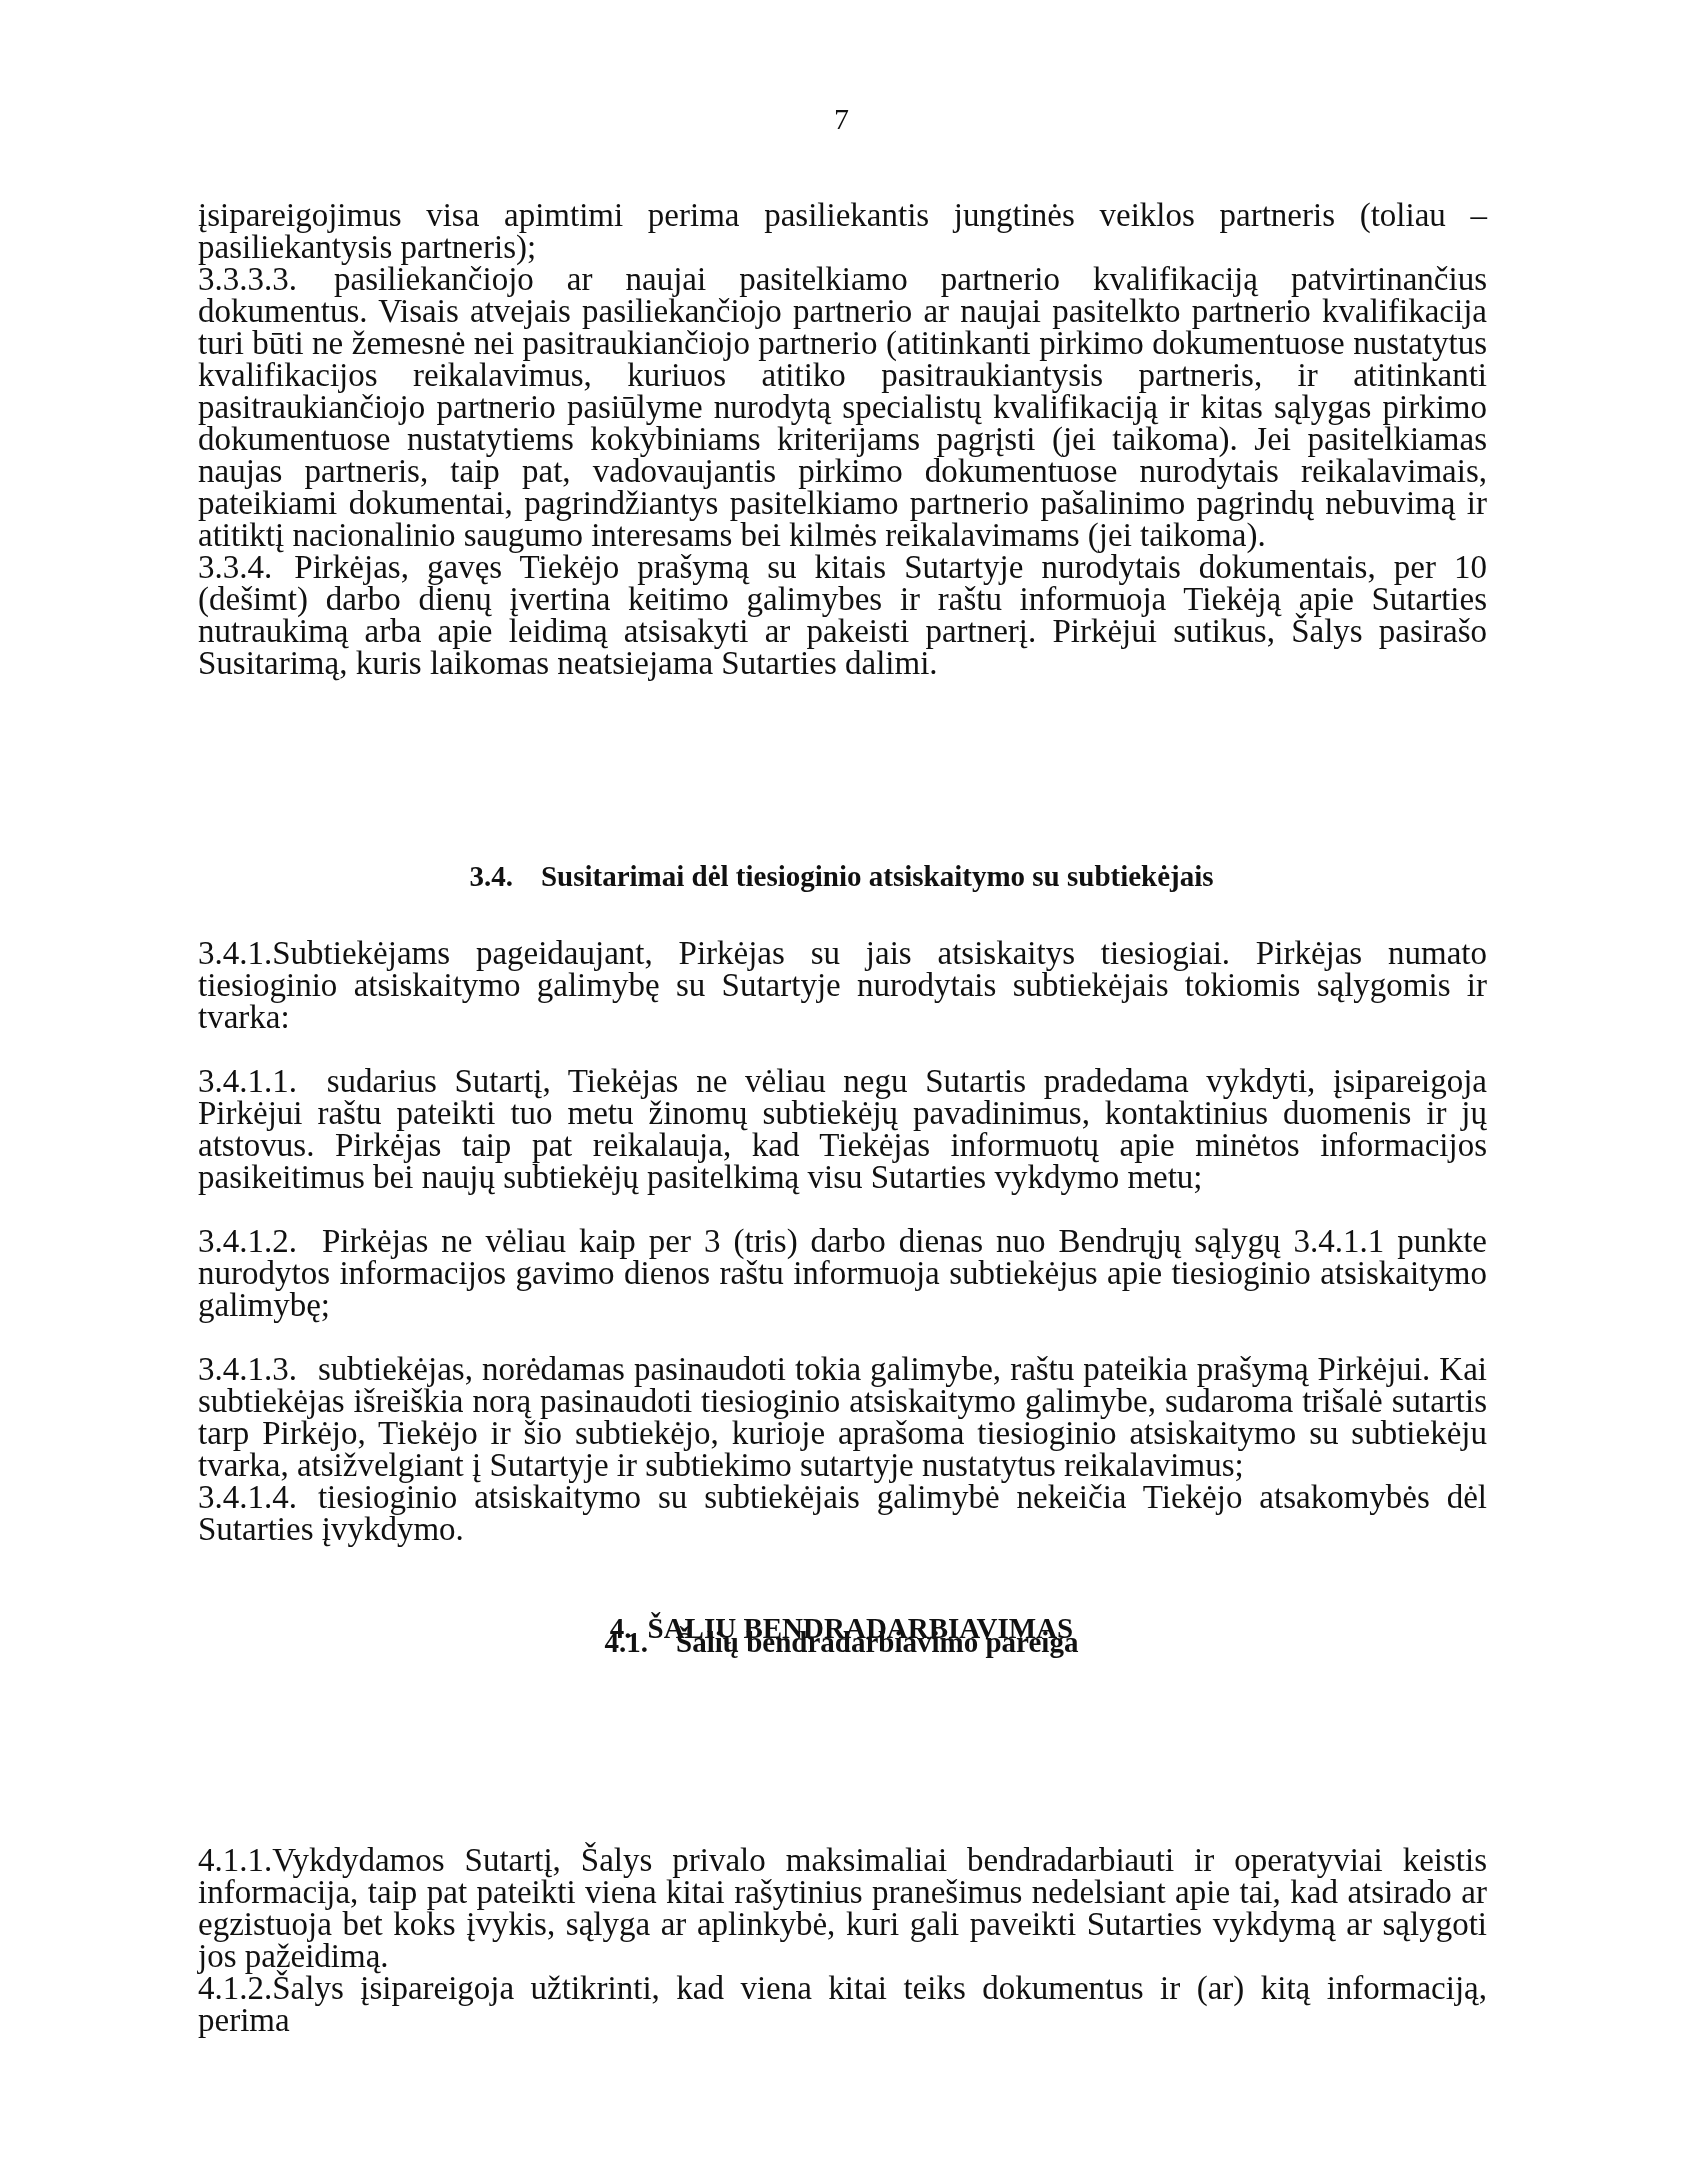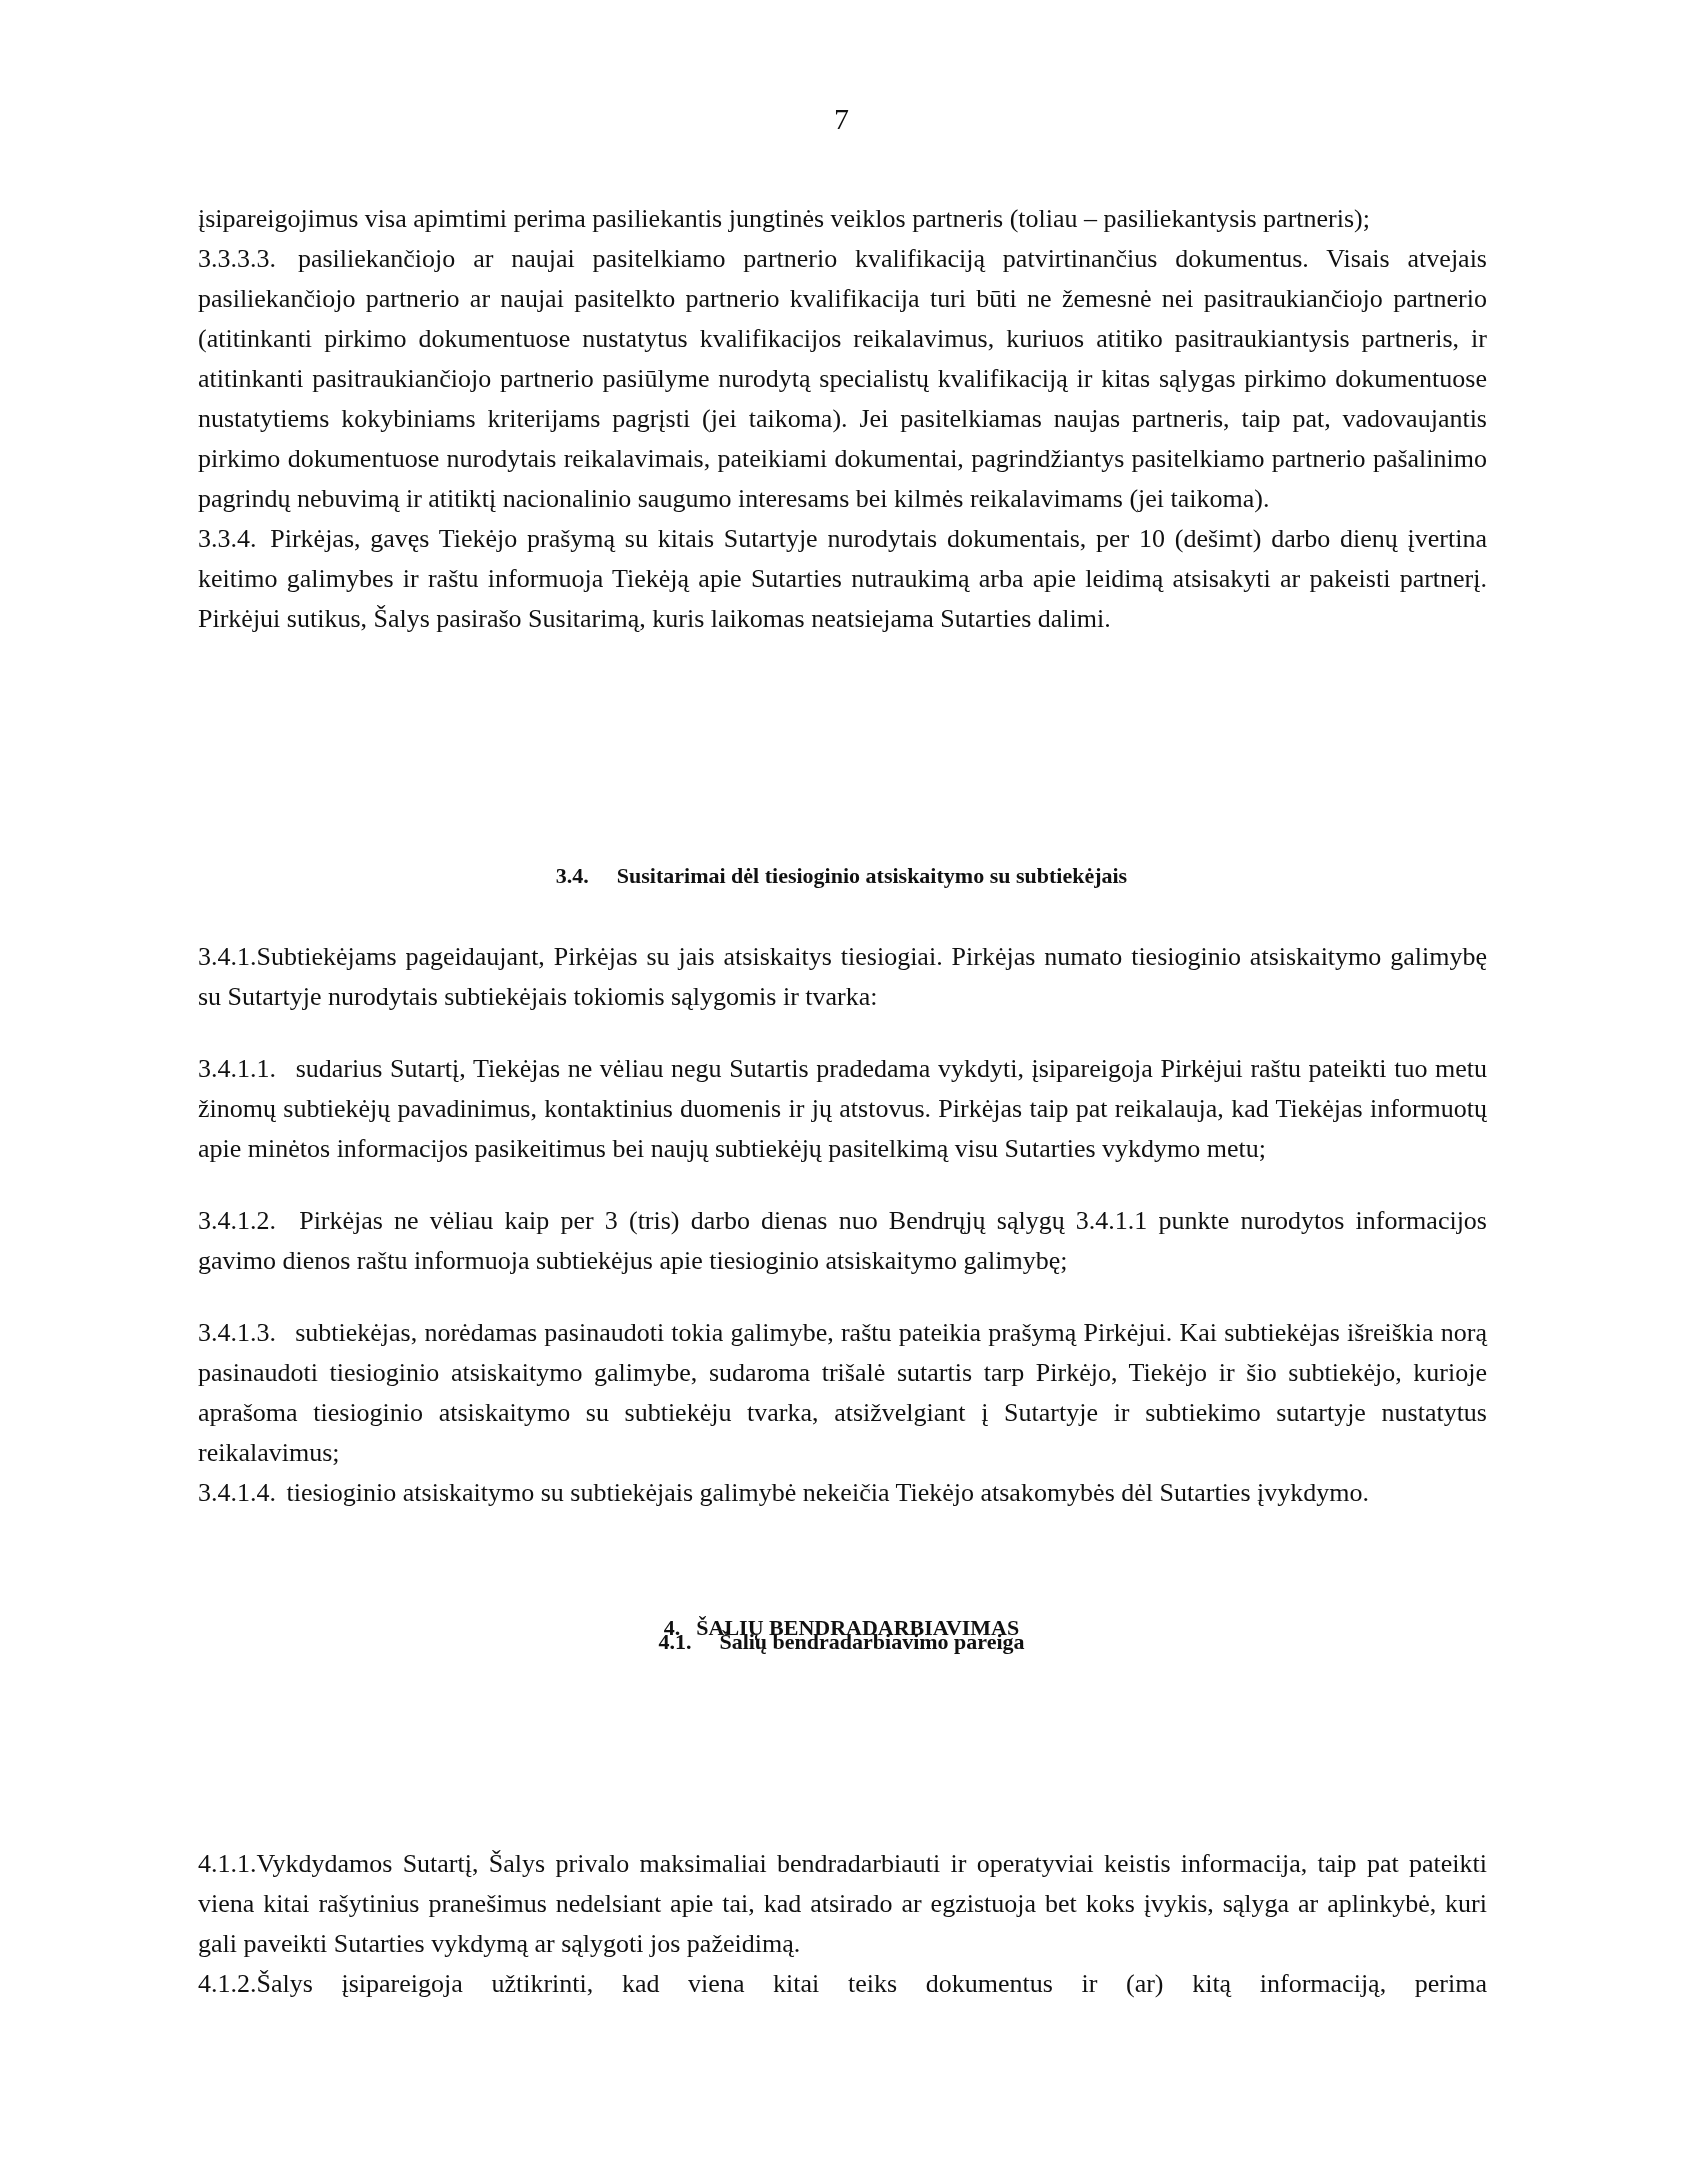--- a/index.html
+++ b/index.html
@@ -8,26 +8,26 @@
     position: absolute; left: 0; top: 0; width: 1683px; height: 2178px;
     background: #ffffff; color: #111111;
     font-family: "Liberation Serif", "DejaVu Serif", serif;
   }
   .page-number {
     position: absolute; top: 99px; left: 0; width: 1683px;
     text-align: center; font-size: 30px; line-height: 40px;
   }
   .body {
     position: absolute; left: 198px; width: 1289px;
-    font-size: 26px; line-height: 40px; text-align: justify;
+    font-size: 33px; line-height: 32px; text-align: justify;
   }
   .body p { margin: 0; }
   .heading {
     position: absolute; left: 0; width: 1683px; text-align: center;
-    font-weight: bold; font-size: 22px; line-height: 40px;
+    font-weight: bold; font-size: 29px; line-height: 40px;
   }
   .heading .num { display: inline-block; }
   .heading .gap-wide { display: inline-block; width: 28px; }
   .heading .gap-narrow { display: inline-block; width: 16px; }
   .item-label { display: inline-block; }
   .lbl-tight { margin-right: 4px; }
   .lbl-loose { margin-right: 12px; margin-top: 32px; }
 </style>
 </head>
 <body>

